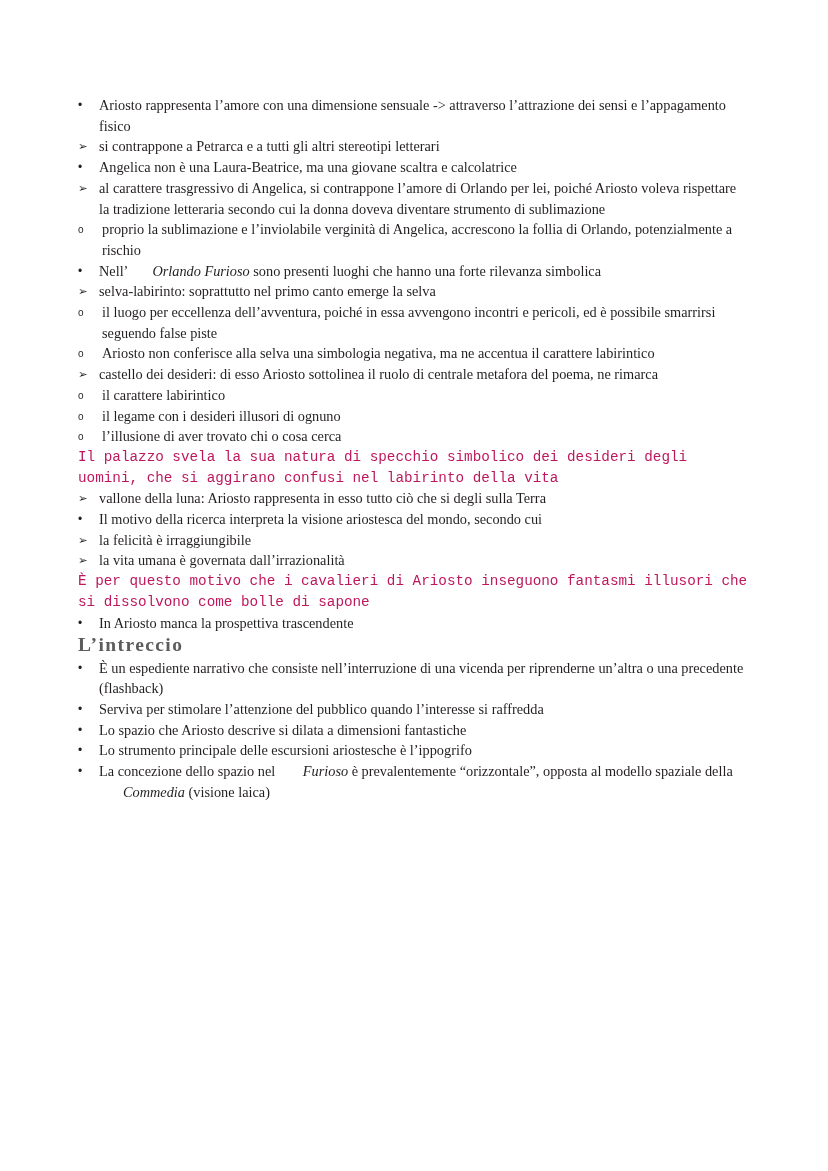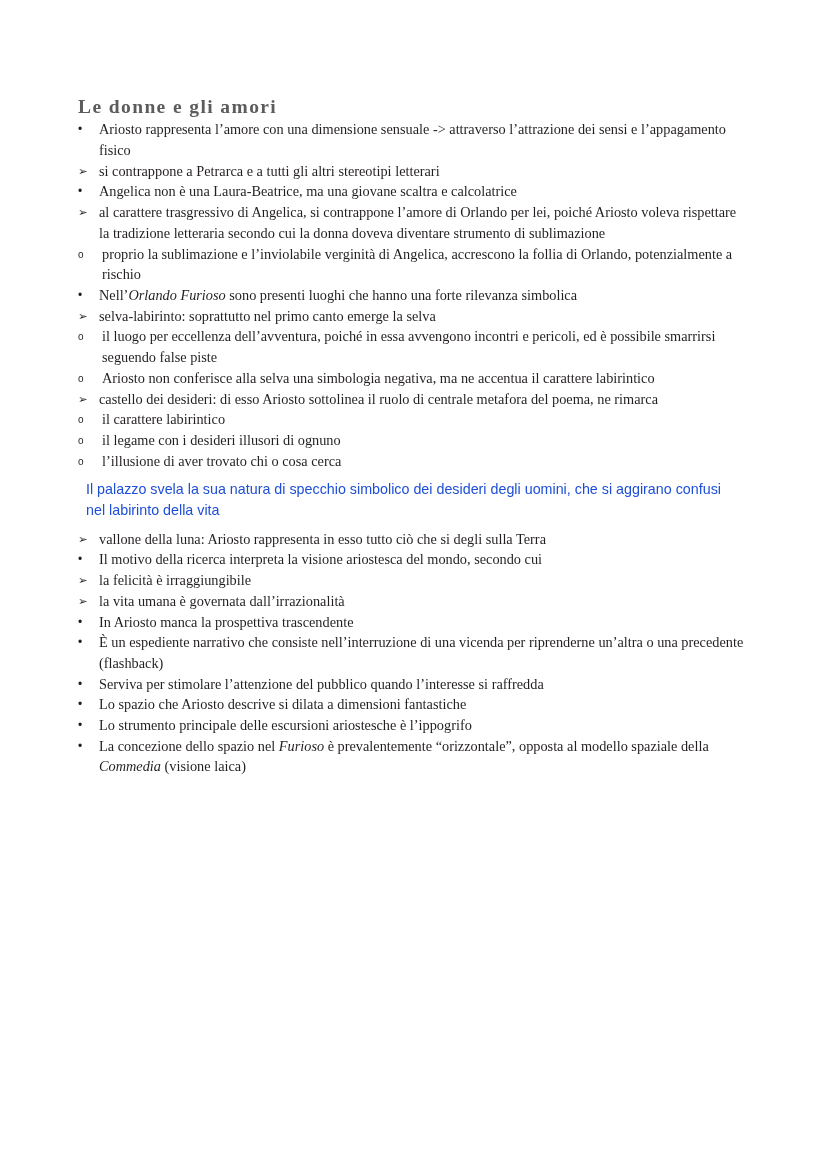--- a/index.html
+++ b/index.html
@@ -88,37 +88,37 @@
 
   
   .l3 { margin-left: 55px; }
   .l3 > li.item { padding-left: 24px; }
   .l3 > li.item > .marker { font-size: 10px; line-height: 21.5px; }
 
   
   p.cont {
     font-size: 14.3px;
     line-height: 20.7px;
-    color: #1d4ed8;
-    margin: 8px;
-    padding: 0;
+    color: #be185d;
+    margin: 0;
+    padding: 0;
+    font-family: Liberation Mono, monospace;
   }
   .cont-l2 { margin-left: 72px; }
 
   .list-block-top { margin-top: 9px; }
   .list-after     { margin-top: 0; }
 
-  i, .ital { font-style: italic; }
+  i, .ital { font-style: italic; margin-left: 24px; }
 </style>
 </head>
 <body>
 
 <div class="page">
   <div class="content" id="content-root">
-      <h2 class="section-heading heading-gap-first"><span>Le donne e gli amori</span></h2>
       <ul class="lvl l1 list-block-top">
         <li class="item">
           <span class="marker">•</span>
           <span class="txt">Ariosto rappresenta l’amore con una dimensione sensuale -&gt; attraverso l’attrazione dei sensi e l’appagamento fisico</span>
         </li>
       </ul>
       <ul class="lvl l2 list-after">
         <li class="item">
           <span class="marker">➢</span>
           <span class="txt">si contrappone a Petrarca e a tutti gli altri stereotipi letterari</span>
@@ -200,26 +200,28 @@
       <ul class="lvl l2 list-after">
         <li class="item">
           <span class="marker">➢</span>
           <span class="txt">la felicità è irraggiungibile</span>
         </li>
         <li class="item">
           <span class="marker">➢</span>
           <span class="txt">la vita umana è governata dall’irrazionalità</span>
         </li>
       </ul>
+      <p class="cont cont-l2">È per questo motivo che i cavalieri di Ariosto inseguono fantasmi illusori che si dissolvono come bolle di sapone</p>
       <ul class="lvl l1 list-after">
         <li class="item">
           <span class="marker">•</span>
           <span class="txt">In Ariosto manca la prospettiva trascendente</span>
         </li>
       </ul>
+      <h2 class="section-heading heading-gap"><span>L’intreccio</span></h2>
       <ul class="lvl l1 list-block-top">
         <li class="item">
           <span class="marker">•</span>
           <span class="txt">È un espediente narrativo che consiste nell’interruzione di una vicenda per riprenderne un’altra o una precedente (flashback)</span>
         </li>
         <li class="item">
           <span class="marker">•</span>
           <span class="txt">Serviva per stimolare l’attenzione del pubblico quando l’interesse si raffredda</span>
         </li>
       </ul>

